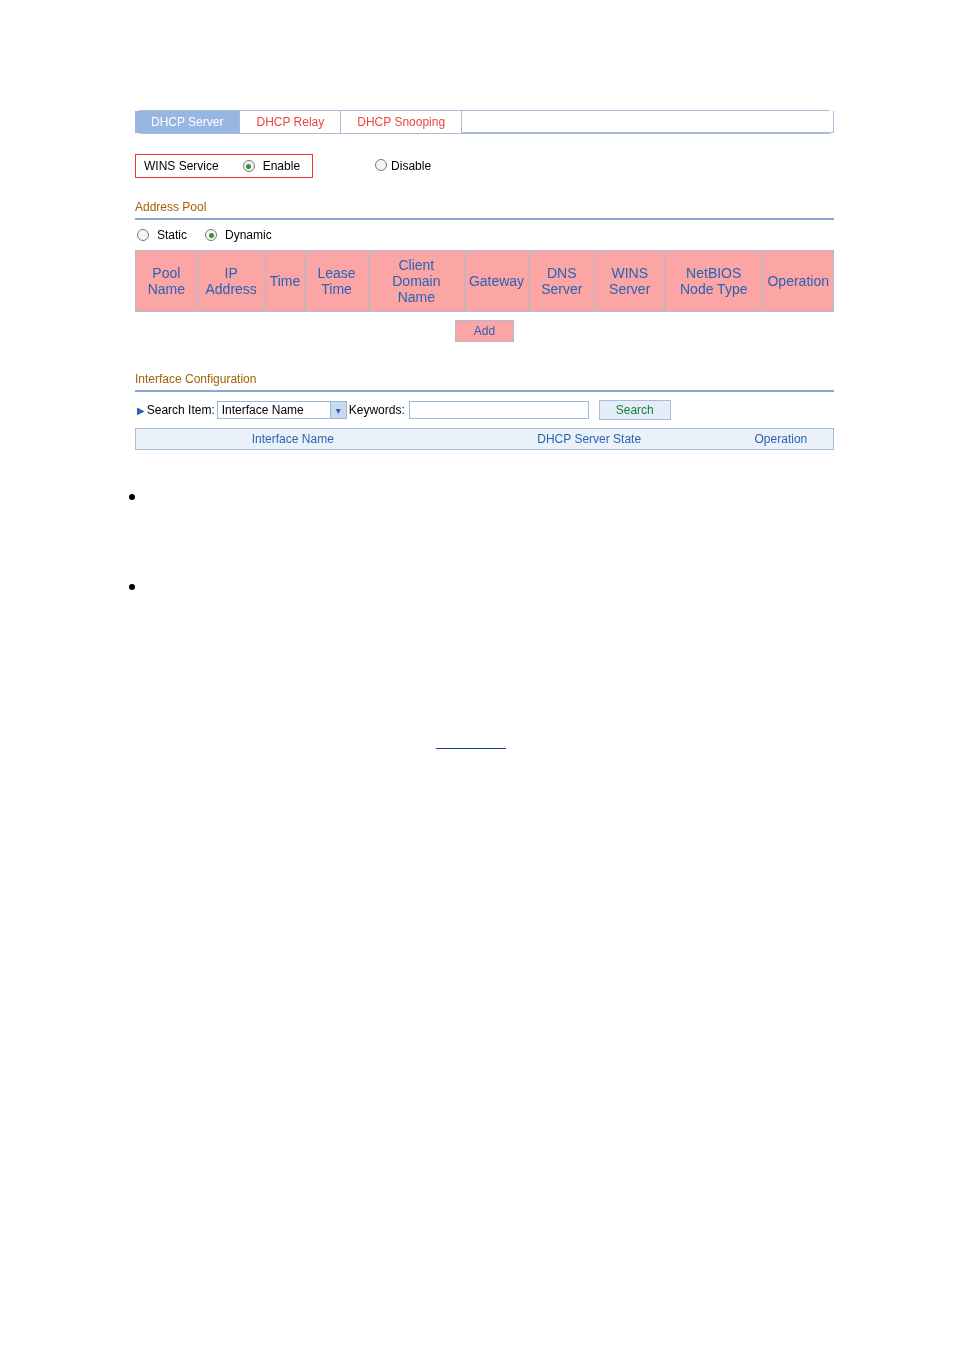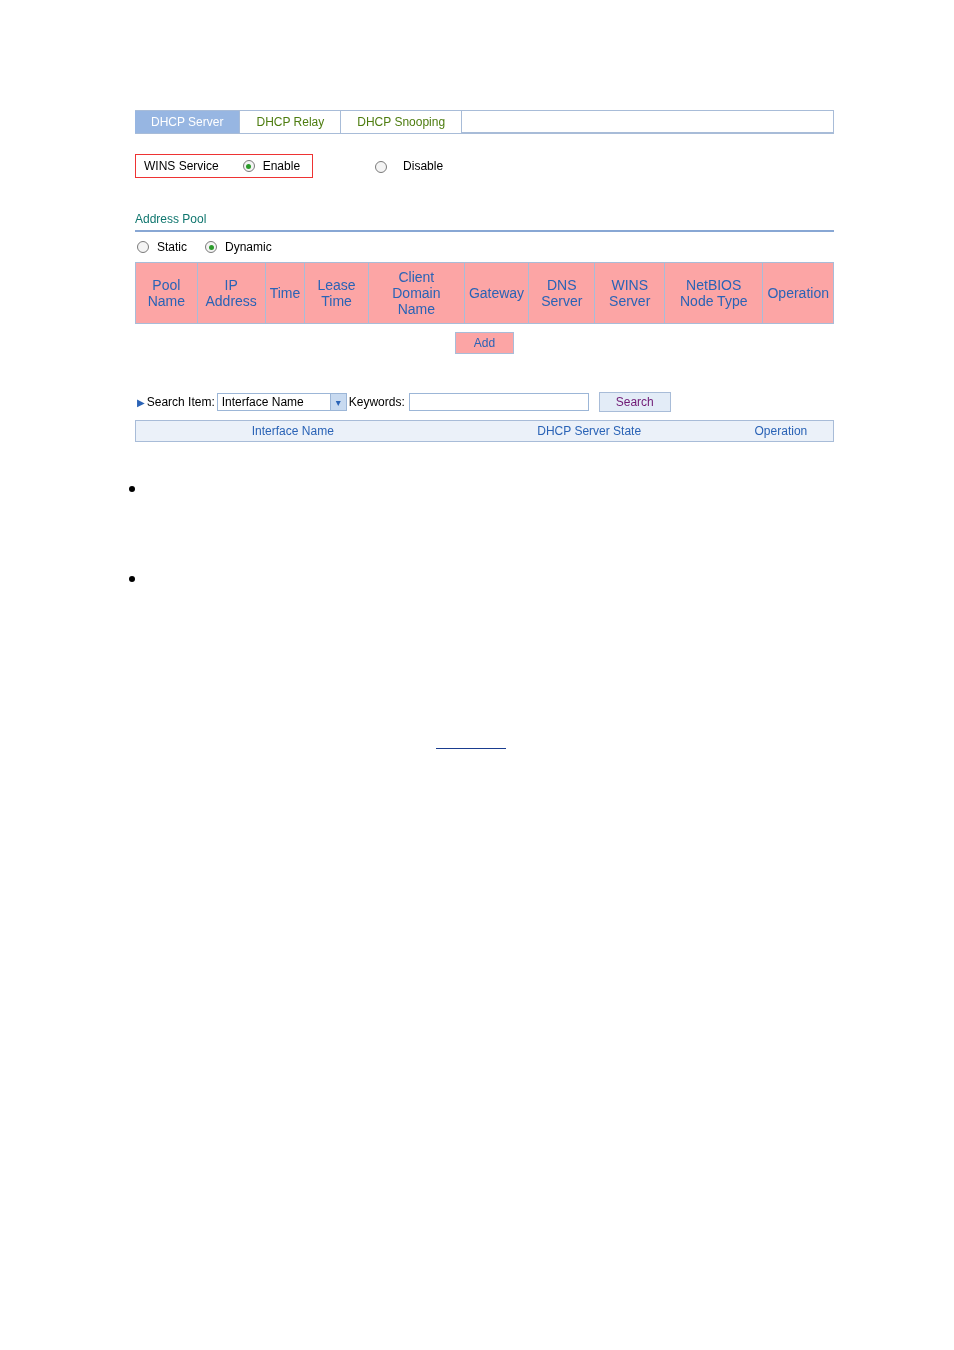--- a/index.html
+++ b/index.html
@@ -3,54 +3,54 @@
 <meta charset="utf-8">
 <style>
   * { box-sizing: border-box; }
   body { margin: 0; padding: 0; font-family: Arial, Helvetica, sans-serif; font-size: 12px; color: #000; }
   .wrap { padding: 110px 120px 0 135px; width: 954px; }
   
   
   .tabs { display: flex; border-top: 1px solid #a8bcd8; height: 24px; }
   .tab { border-right: 1px solid #a8bcd8; display: flex; align-items: center; justify-content: center; padding: 0 16px; cursor: pointer; font-size: 12px; }
   .tab.active { background: #97b6e2; color: #fff; }
-  .tab.inactive { color: #4d7c0f; background: #fff; }
+  .tab.inactive { color: #ef4444; background: #fff; }
   .tab-spacer { flex: 1; background: #fff; border-right: 1px solid #a8bcd8; border-bottom: 1px solid #a8bcd8; }
-  .tabs-bottom { border-bottom: 1px solid #a8bcd8; }
+  .tabs-bottom { border-bottom: 1px solid #a8bcd8; border-radius: 6px; }
   
   
   .service-row { display: flex; align-items: center; margin-top: 20px; }
   .red-box { border: 1px solid #e33; display: flex; align-items: center; padding: 4px 0; }
   .service-label-txt { padding: 0 24px 0 8px; }
   .radio-group { display: flex; align-items: center; gap: 8px; padding-right: 12px; }
   .radio-icon { width: 12px; height: 12px; border: 1px solid #7a7a7a; border-radius: 50%; display: inline-flex; align-items: center; justify-content: center; background: #f4f4f4; }
   .radio-icon.checked::after { content: ""; width: 5px; height: 5px; border-radius: 50%; background: #2b9b2b; display: block; }
-  .disable-side { display: flex; align-items: flex-end; gap: 16px; padding-left: 62px; }
+  .disable-side { display: flex; align-items: flex-start; gap: 4px; padding-left: 62px; }
   
   
-  .sect { margin-top: 34px; color: #0f766e; font-size: 12px; padding-bottom: 4px; border-bottom: 2px solid #88a7d4; }
+  .sect { margin-top: 22px; color: #a16207; font-size: 12px; padding-bottom: 4px; border-bottom: 2px solid #88a7d4; }
   .sect-wrap { }
   
   
   .pool-sel { display: flex; align-items: center; gap: 6px; padding: 8px 2px; }
   
   
   .ptable { border: 1px solid #a8bcd8; width: 100%; border-collapse: collapse; }
   .ptable th { background: #fca5a5; color: #2a63b6; font-weight: normal; font-size: 14px; border-right: 1px solid #a8bcd8; padding: 6px 4px; text-align: center; }
   .ptable th:last-child { border-right: none; }
   
   .add-btn { margin: 8px auto 0 auto; display: block; background: #fca5a5; border: 1px solid #a8bcd8; color: #2a63b6; padding: 3px 18px; font-size: 12px; cursor: pointer; }
   
   
   .search-row { display: flex; align-items: center; padding: 8px 2px; gap: 2px; }
   .tri { color: #2a63b6; font-size: 10px; }
   .sel { border: 1px solid #9cb6d7; height: 18px; display: flex; align-items: center; justify-content: space-between; padding: 0 0 0 4px; min-width: 130px; background: #fff; position: relative; }
   .sel .arrow { width: 16px; height: 16px; background: #c8daf0; display: flex; align-items: center; justify-content: center; color: #2a63b6; font-size: 10px; border-left: 1px solid #9cb6d7;}
   .kw-input { border: 1px solid #9cb6d7; height: 18px; width: 180px; margin-left: 2px; }
-  .search-btn { background: #e3ecf7; border: 1px solid #a8bcd8; color: #701a75; padding: 2px 16px; font-size: 12px; cursor: pointer; margin-left: 8px; }
+  .search-btn { background: #e3ecf7; border: 1px solid #a8bcd8; color: #15803d; padding: 2px 16px; font-size: 12px; cursor: pointer; margin-left: 8px; }
   
   
   .itable { width: 100%; border-collapse: collapse; border: 1px solid #a8bcd8; }
   .itable th { background: #ebf1f9; color: #2a63b6; font-weight: normal; font-size: 12px; padding: 3px 4px; text-align: center; border-bottom: 1px solid #a8bcd8; }
   .itable td { font-size: 12px; padding: 2px 4px; border-bottom: 1px solid #ccd7e6; }
   .itable tr.odd td { background: #f0f5fb; }
   .op-icon { width: 14px; height: 12px; display: inline-block; }
   
   
   .bullets { margin: 40px 0 0 0; padding: 0 2px; }
@@ -109,20 +109,21 @@
         <th>WINS Server</th>
         <th>NetBIOS Node Type</th>
         <th>Operation</th>
       </tr>
     </tbody>
       </table>
     <button class="add-btn">Add</button>
   </div>
 
   <div class="sect-wrap" style="margin-top:30px;">
+    <div class="sect">Interface Configuration</div>
     <div class="search-row">
       <span class="tri">▶</span>
       <span>Search Item:</span>
       <div class="sel">
         <span>Interface Name</span>
         <span class="arrow">▾</span>
       </div>
       <span>Keywords:</span>
       <input class="kw-input" value="" style="">
       <button class="search-btn">Search</button>

